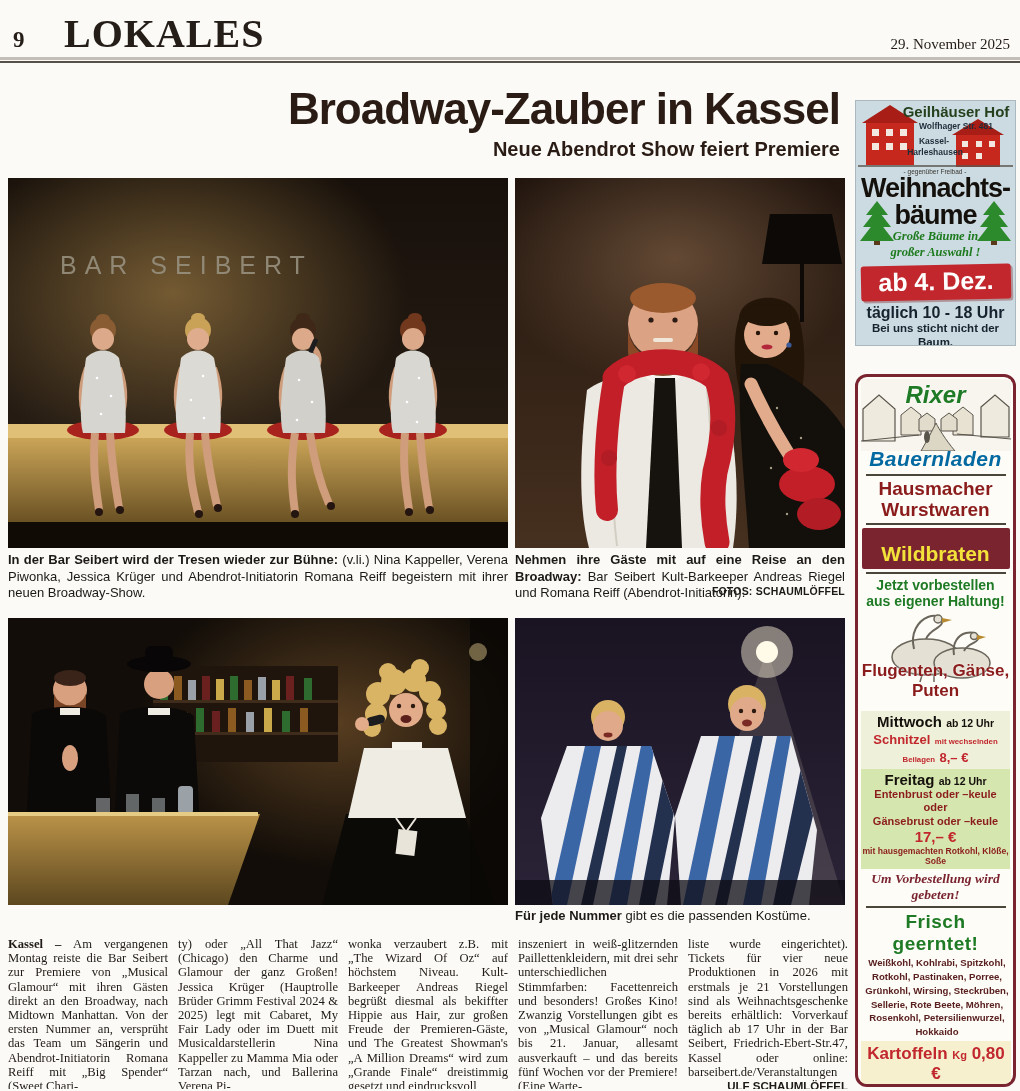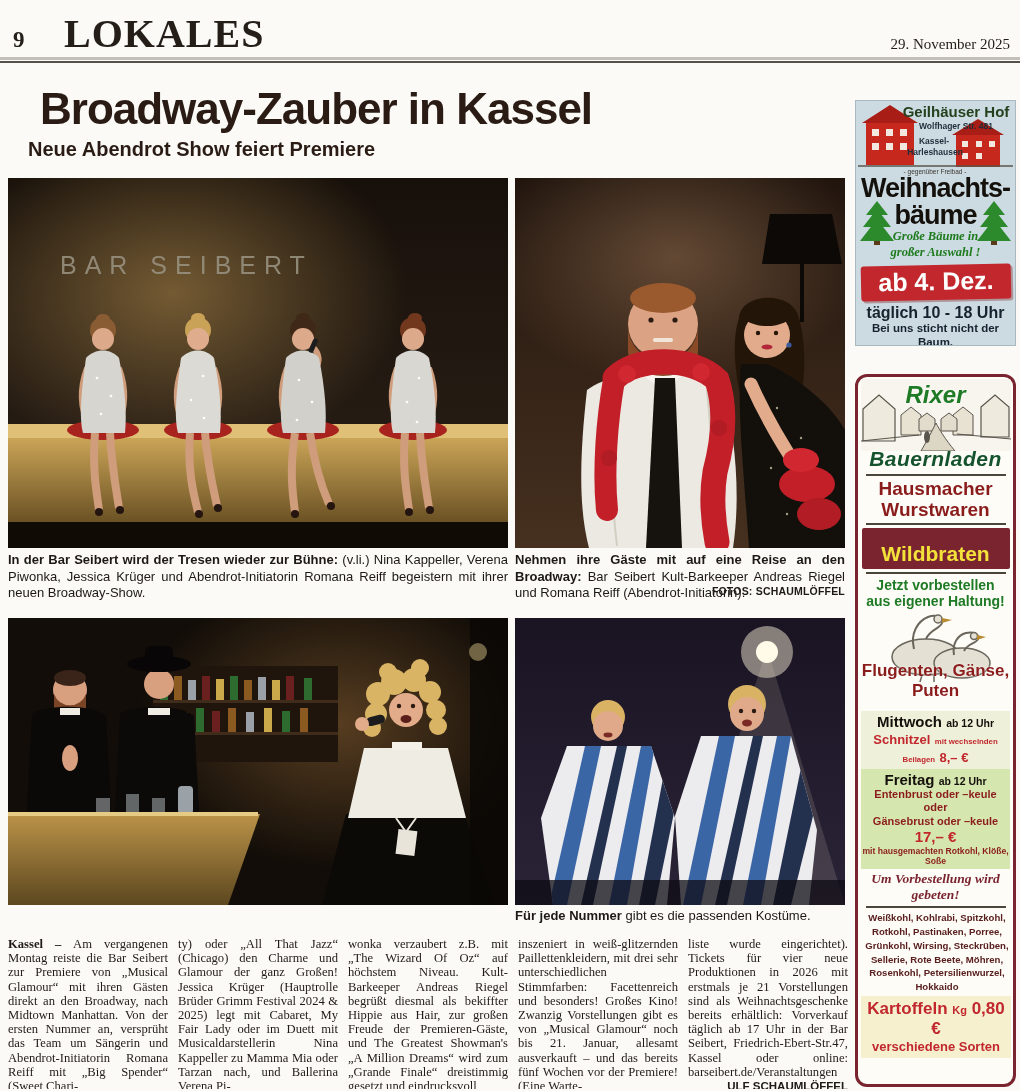--- a/index.html
+++ b/index.html
@@ -7,23 +7,23 @@
   #page { position:relative; width:1020px; height:1091px; background:#fbfaf6; overflow:hidden; }
 
   
   .pagenum { position:absolute; left:13px; top:27px; font:bold 23px "Liberation Serif",serif; color:#241d18; }
   .section { position:absolute; left:64px; top:10px; font:bold 40px "Liberation Serif",serif; color:#241d18; letter-spacing:1px; }
   .dateline { position:absolute; right:10px; top:36px; font:15px "Liberation Serif",serif; color:#241d18; }
   .rule-light { position:absolute; left:0; top:57px; width:1020px; height:3px; background:#c3bfb8; }
   .rule-dark  { position:absolute; left:0; top:61px; width:1020px; height:2px; background:#55504a; }
 
   
-  .headline { position:absolute; left:40px; top:84px; width:800px; text-align:left;
+  .headline { position:absolute; left:40px; top:84px; width:800px; text-align:right;
               font-weight:bold; font-size:44px; color:#2a1c15; letter-spacing:-1px; }
-  .subhead  { position:absolute; left:28px; top:138px; width:800px; text-align:left;
+  .subhead  { position:absolute; left:40px; top:138px; width:800px; text-align:right;
               font-weight:bold; font-size:20px; color:#2a1c15; }
 
   
   .photo { position:absolute; overflow:hidden; background:#14100c; }
   #photo1 { left:8px;  top:178px; width:500px; height:370px; }
   #photo2 { left:515px; top:178px; width:330px; height:370px; }
   #photo3 { left:8px;  top:618px; width:500px; height:287px; }
   #photo4 { left:515px; top:618px; width:330px; height:287px; }
 
   
@@ -54,21 +54,21 @@
                 font-size:25px; padding:2px 0 4px; transform:rotate(-1.2deg); border-radius:3px;
                 box-shadow:2px 2px 0 rgba(120,20,20,.35); }
   .ad1-hours { font-weight:800; font-size:16px; color:#16222e; margin-top:2px; }
   .ad1-slogan { font-weight:700; font-size:11.5px; color:#16222e; line-height:1.2; }
 
   
   #ad2 { position:absolute; left:855px; top:374px; width:161px; height:713px; background:#fdfcf7;
          border:3px solid #7a2430; border-radius:12px; overflow:hidden; text-align:center; padding:2px 3px; }
   .rx-village { position:relative; height:72px; }
   .rx-title { position:absolute; left:0; top:2px; width:100%; font-weight:800; font-style:italic; font-size:24px; color:#1e7a24; text-shadow:0 0 2px #fff; }
-  .rx-sub { font-weight:800; font-style:italic; font-size:21px; color:#14532d; margin-top:-4px; letter-spacing:.5px; }
+  .rx-sub { font-weight:800; font-style:italic; font-size:21px; color:#0369a1; margin-top:-4px; letter-spacing:.5px; }
   .rx-hr { border:none; border-top:2px solid #4a463c; width:140px; margin:3px auto; }
   .rx-maroon-big { font-weight:800; font-size:19px; color:#8b1c1c; line-height:1.08; }
   .rx-banner { width:148px; margin:2px auto; background:#7a2430; color:#f2e23a; font-weight:800;
                font-size:21px; padding:14px 0 3px; border-radius:2px; }
   .rx-green-md { font-weight:800; font-size:14px; color:#1e7a24; line-height:1.15; }
   .rx-poultry { position:relative; height:100px; }
   .rx-poultry svg { position:absolute; left:5px; top:0; }
   .rx-poultry .l1 { position:absolute; left:0; top:52px; width:100%; font-weight:800; font-size:17px; color:#8b1c1c; text-shadow:0 0 2px #fff; }
   .rx-poultry .l2 { position:absolute; left:0; top:72px; width:100%; font-weight:800; font-size:17px; color:#8b1c1c; text-shadow:0 0 2px #fff; }
   .rx-box-wed { width:149px; margin:2px auto 0; background:#eff0d9; padding:2px 1px 3px; }
@@ -515,20 +515,21 @@
       <div><span class="rx-red rx-item">Schnitzel</span> <span class="rx-red rx-tiny">mit wechselnden Beilagen</span> <span class="rx-red rx-item">8,– €</span></div>
     </div>
     <div class="rx-box-fri">
       <div class="rx-day"><span>Freitag</span> <small>ab 12 Uhr</small></div>
       <div class="rx-fri-line">Entenbrust oder –keule oder</div>
       <div class="rx-fri-line"><span>Gänsebrust oder –keule</span> <span class="rx-red" style="font-size:15px;">17,– €</span></div>
       <div class="rx-fri-detail">mit hausgemachten Rotkohl, Klöße, Soße</div>
     </div>
     <div class="rx-script">Um Vorbestellung wird gebeten!</div>
     <hr class="rx-hr">
+    <div class="rx-fresh">Frisch geerntet!</div>
     <div class="rx-veg">Weißkohl, Kohlrabi, Spitzkohl, Rotkohl, Pastinaken, Porree, Grünkohl, Wirsing, Steckrüben, Sellerie, Rote Beete, Möhren, Rosenkohl, Petersilienwurzel, Hokkaido</div>
     <div class="rx-potato-box">
       <div class="rx-potato"><span>Kartoffeln</span> <small>Kg</small> <span>0,80 €</span></div>
       <div class="rx-potato-note">verschiedene Sorten</div>
     </div>
 
   </div>
 
 </div>
 

